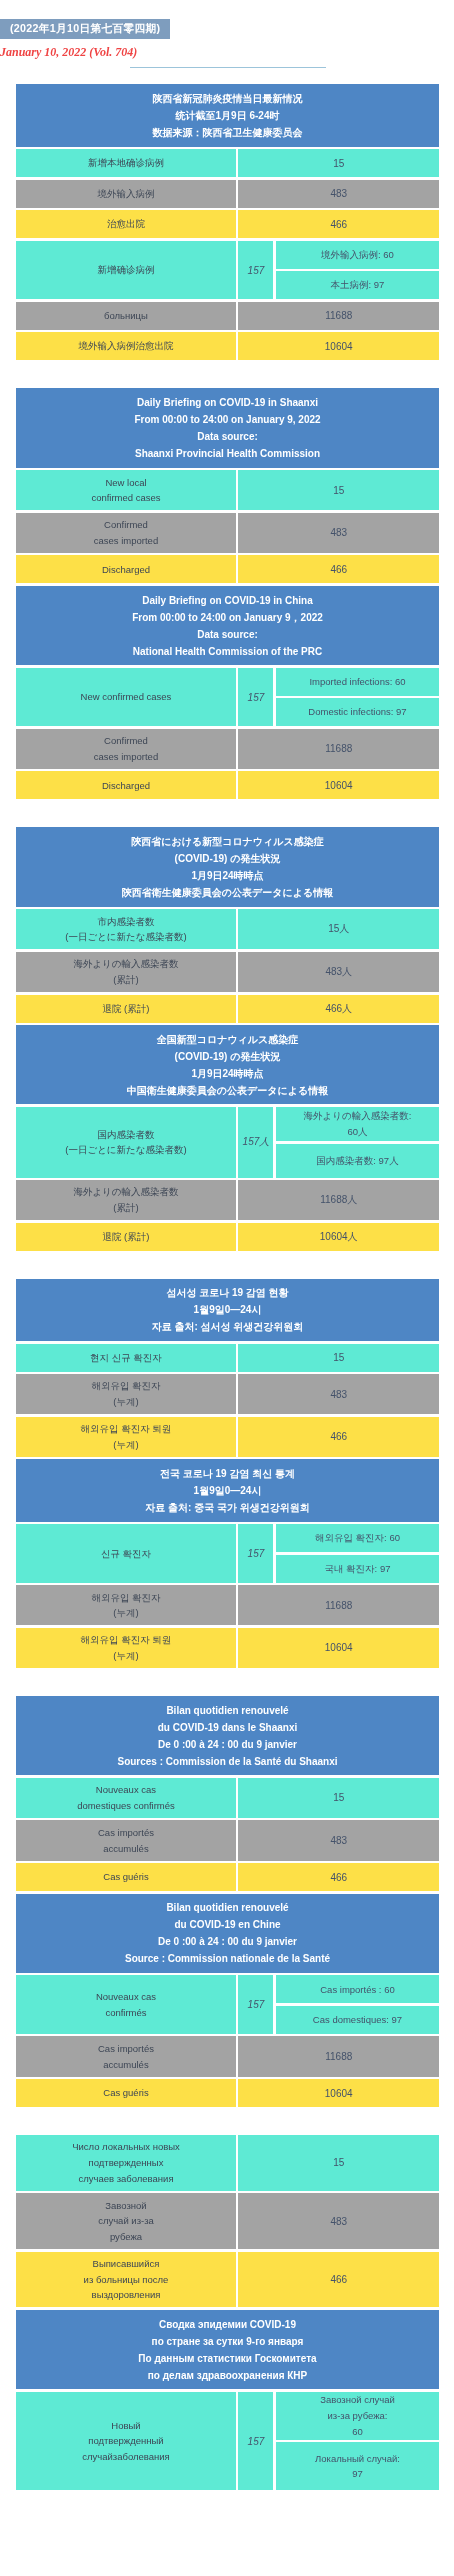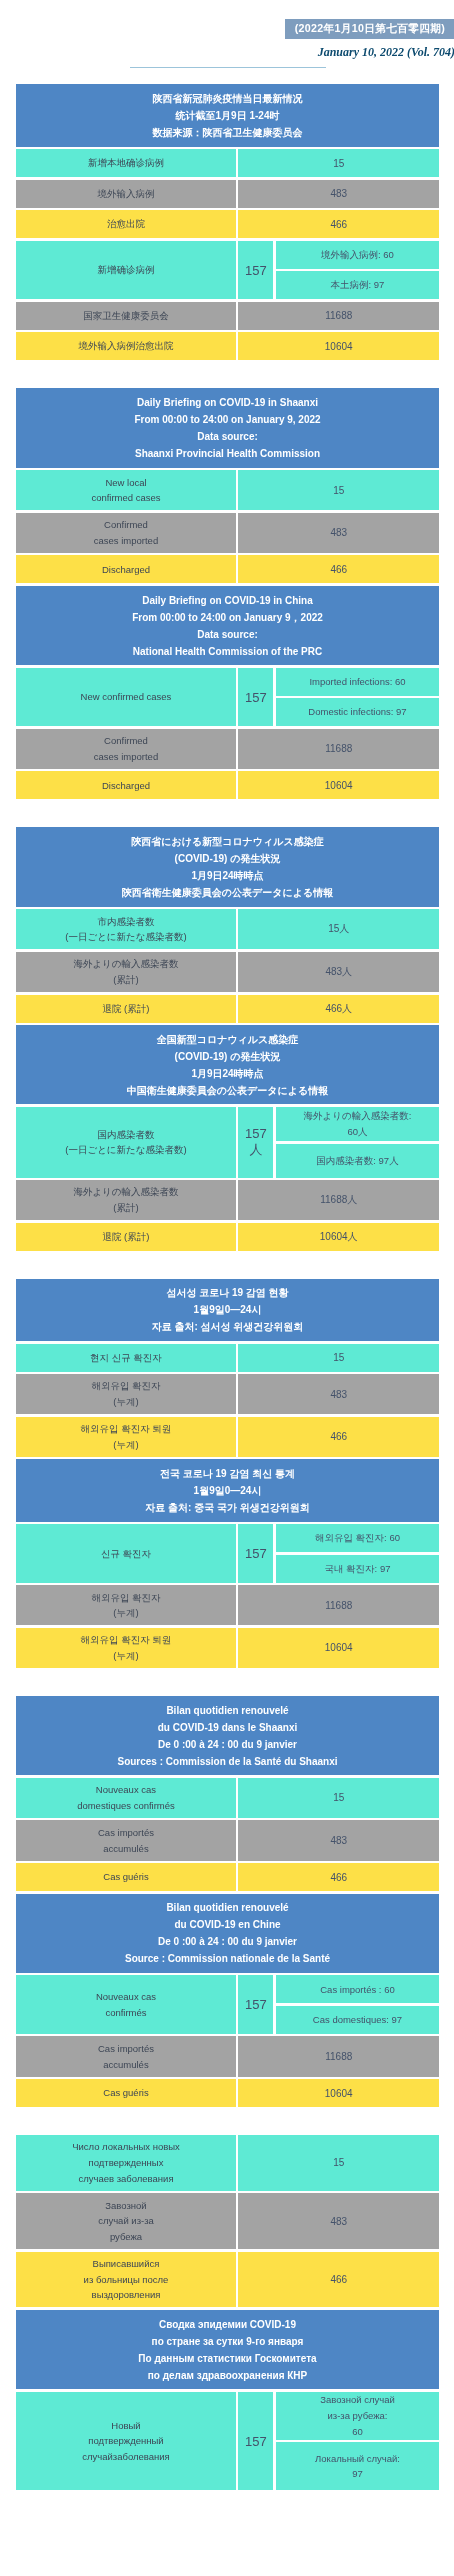--- a/index.html
+++ b/index.html
@@ -5,68 +5,68 @@
   html,body{margin:0;padding:0;background:#ffffff;}
   body{
     width:455px;
     font-family:"Liberation Sans","DejaVu Sans",sans-serif;
     color:#3d4655;
     -webkit-font-smoothing:antialiased;
   }
   .page{width:455px;min-height:2576px;box-sizing:border-box;padding-bottom:19px;}
 
   
-  .hdr{padding-top:19px;text-align:right;}
+  .hdr{padding-top:19px;text-align:left;}
   .issue-box{
     display:inline-block;background:#7e9dbe;color:#ffffff;
     font-size:10.7px;font-weight:bold;padding:3.2px 10px;letter-spacing:0.3px;
   }
   .date-line{
     font-family:"Liberation Serif","DejaVu Serif",serif;
-    font-style:italic;font-weight:bold;color:#0c4a6e;
+    font-style:italic;font-weight:bold;color:#ef4444;
     font-size:12px;margin-top:5.7px;
   }
   .rule{width:196px;border:none;border-top:0.6px solid #9cc4da;margin:7px auto 0;}
 
   
   main{margin-top:16.4px;}
   .lang-section{margin:0 16px 28px;display:flex;flex-direction:column;gap:2.5px;}
   .banner{
     background:#4e86c5;color:#ffffff;font-weight:bold;text-align:center;
     font-size:10px;line-height:1.7;padding:5.7px 6.3px;white-space:pre-line;
   }
   .row{display:flex;gap:2.5px;min-height:28px;}
   .cell{
     white-space:pre-line;display:flex;align-items:center;justify-content:center;
     text-align:center;box-sizing:border-box;padding:4.4px 6.3px;
   }
   .label{flex:0 0 52%;font-size:9.5px;line-height:1.65;color:#3d4655;}
   .value{flex:1;font-size:10px;color:#44526a;}
-  .num{flex:0 0 35px;font-size:13px;color:#44526a;padding:4.4px 1.3px;}
+  .num{flex:0 0 35px;font-size:10px;color:#44526a;padding:4.4px 1.3px;font-style:italic;}
   .subcol{flex:1;display:flex;flex-direction:column;gap:2.5px;}
   .sub{flex:1;font-size:9.5px;line-height:1.65;color:#44526a;min-height:28px;}
   .tone-cyan>.cell,.tone-cyan .subcol>.cell{background:#5eead4;}
   .tone-pink>.cell,.tone-pink .subcol>.cell{background:#a3a3a3;}
   .tone-peri>.cell,.tone-peri .subcol>.cell{background:#fde047;}
 </style>
 </head>
 <body>
 
 <div class="page">
 
   <div class="hdr">
     <div class="issue-box">(2022年1月10日第七百零四期)</div>
     <div class="date-line">January 10, 2022 (Vol. 704)</div>
     <hr class="rule">
   </div>
 
   <main>
       <section class="lang-section">
         <div class="banner">陕西省新冠肺炎疫情当日最新情况
-统计截至1月9日 1-24时
+统计截至1月9日 6-24时
 数据来源：陕西省卫生健康委员会</div>
         <div class="row tone-cyan">
           <div class="cell label">新增本地确诊病例</div>
           <div class="cell value">15</div>
         </div>
         <div class="row tone-pink">
           <div class="cell label">境外输入病例</div>
           <div class="cell value">483</div>
         </div>
         <div class="row tone-peri">
@@ -75,21 +75,21 @@
         </div>
         <div class="row tone-cyan nested">
           <div class="cell label">新增确诊病例</div>
           <div class="cell num">157</div>
           <div class="subcol">
             <div class="cell sub">境外输入病例: 60</div>
             <div class="cell sub">本土病例: 97</div>
           </div>
         </div>
         <div class="row tone-pink">
-          <div class="cell label">国家卫生健康委员会</div>
+          <div class="cell label">больницы</div>
           <div class="cell value">11688</div>
         </div>
         <div class="row tone-peri">
           <div class="cell label">境外输入病例治愈出院</div>
           <div class="cell value">10604</div>
         </div>
       </section>
       <section class="lang-section">
         <div class="banner">Daily Briefing on COVID-19 in Shaanxi
 From 00:00 to 24:00 on January 9, 2022

